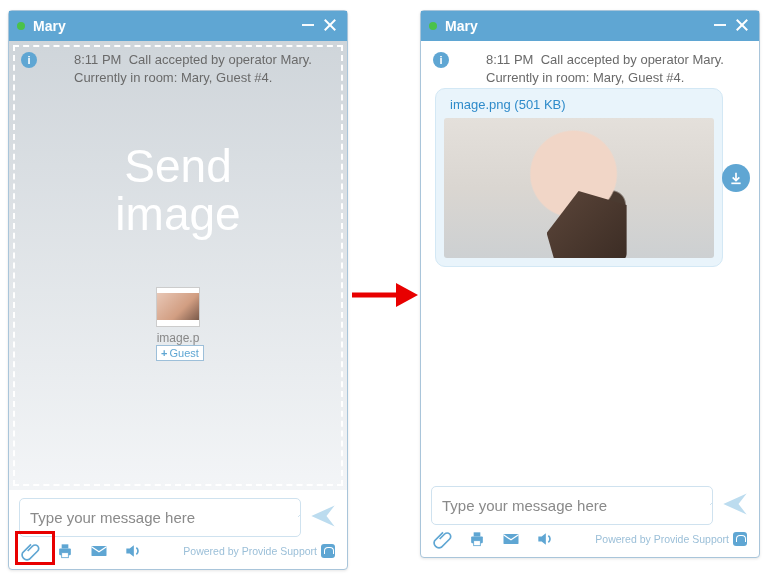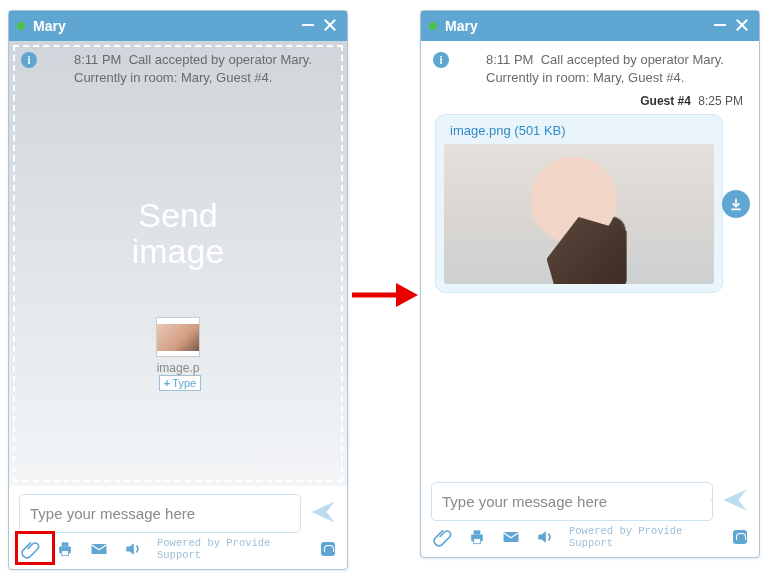--- a/index.html
+++ b/index.html
@@ -49,25 +49,25 @@
     flex: 1;
   }
   #win-left .body-area {
     position: relative;
     flex: 1;
     display: flex;
     flex-direction: column;
   }
   .sendfile-label {
     color: #fff;
-    font-size: 34px;
+    font-size: 46px;
     font-weight: 300;
     text-align: center;
     line-height: 1.05;
-    margin-top: 112px;
+    margin-top: 56px;
   }
   .drop-thumb {
     width: 44px; height: 40px;
     background: #fff;
     border: 1px solid #ccc;
     margin: 48px auto 4px auto;
     display: flex; align-items: center; justify-content: flex-start;
   }
   .drop-thumb-art {
     width: 100%; height: 70%;
@@ -167,21 +167,20 @@
     background:
       linear-gradient(135deg, transparent 0 94%, #cfe2ef 94% 96%, transparent 96% 98%, #cfe2ef 98% 100%) top right/18px 18px no-repeat,
       #fff;
   }
   .msg-input::placeholder { color:#8a8a8a; }
   .send-btn { margin-left:8px; }
   .send-btn svg { width:28px;height:28px; }
   .toolbar {
     display:flex; align-items:center;
     padding: 4px 2px 2px 2px;
-    font-family: Liberation Mono, monospace;
   }
   .toolbar .ico { margin-right:14px; display:flex; }
   .toolbar svg { width:20px;height:20px; }
   .toolbar .spacer { flex:1; }
   .powered {
     font-size:10.5px; color:#9bbfd8;
     display:flex; align-items:center;
   }
   .powered .lock {
     width:14px;height:14px;background:#5fa6d3;border-radius:3px;
@@ -245,21 +244,21 @@
       <span>Send</span><br><span>image</span>
     </div>
 
     <div class="drop-thumb">
       <div class="drop-thumb-art"></div>
     </div>
     <div class="drop-file-row">
       <span>image.p</span>
       <span class="copy-btn">
         <span class="plus">+</span>
-        <span>Type</span>
+        <span>Guest</span>
       </span>
     </div>
   </div>
 
   <div class="composer">
     <div class="input-row">
       <input class="msg-input" placeholder="Type your message here" style="">
       <span class="send-btn">
         <svg viewBox="0 0 24 24">
             <path d="M2 12 L22 3 L15 12 L22 21 Z" fill="#bcdcef"></path>
@@ -329,24 +328,20 @@
   <div class="body-area">
     <div class="sys-msg">
       <span class="info-icon">i</span>
       <span class="txt">
         <span>8:11 PM</span>&nbsp;
         <span>Call accepted by operator Mary.</span><br>
         <span>Currently in room: Mary, Guest #4.</span>
       </span>
     </div>
 
-    <div class="msg-meta">
-      <b>Guest #4</b>
-      <span>8:25 PM</span>
-    </div>
 
     <div class="bubble">
       <div class="fname">image.png (501 KB)</div>
       <div class="img-preview"></div>
       <div class="dl-btn">
         <svg viewBox="0 0 24 24" stroke-width="2.5">
             <path d="M12 4v12"></path>
             <path d="M7 11l5 5 5-5"></path>
             <path d="M5 20h14"></path>
           </svg>

